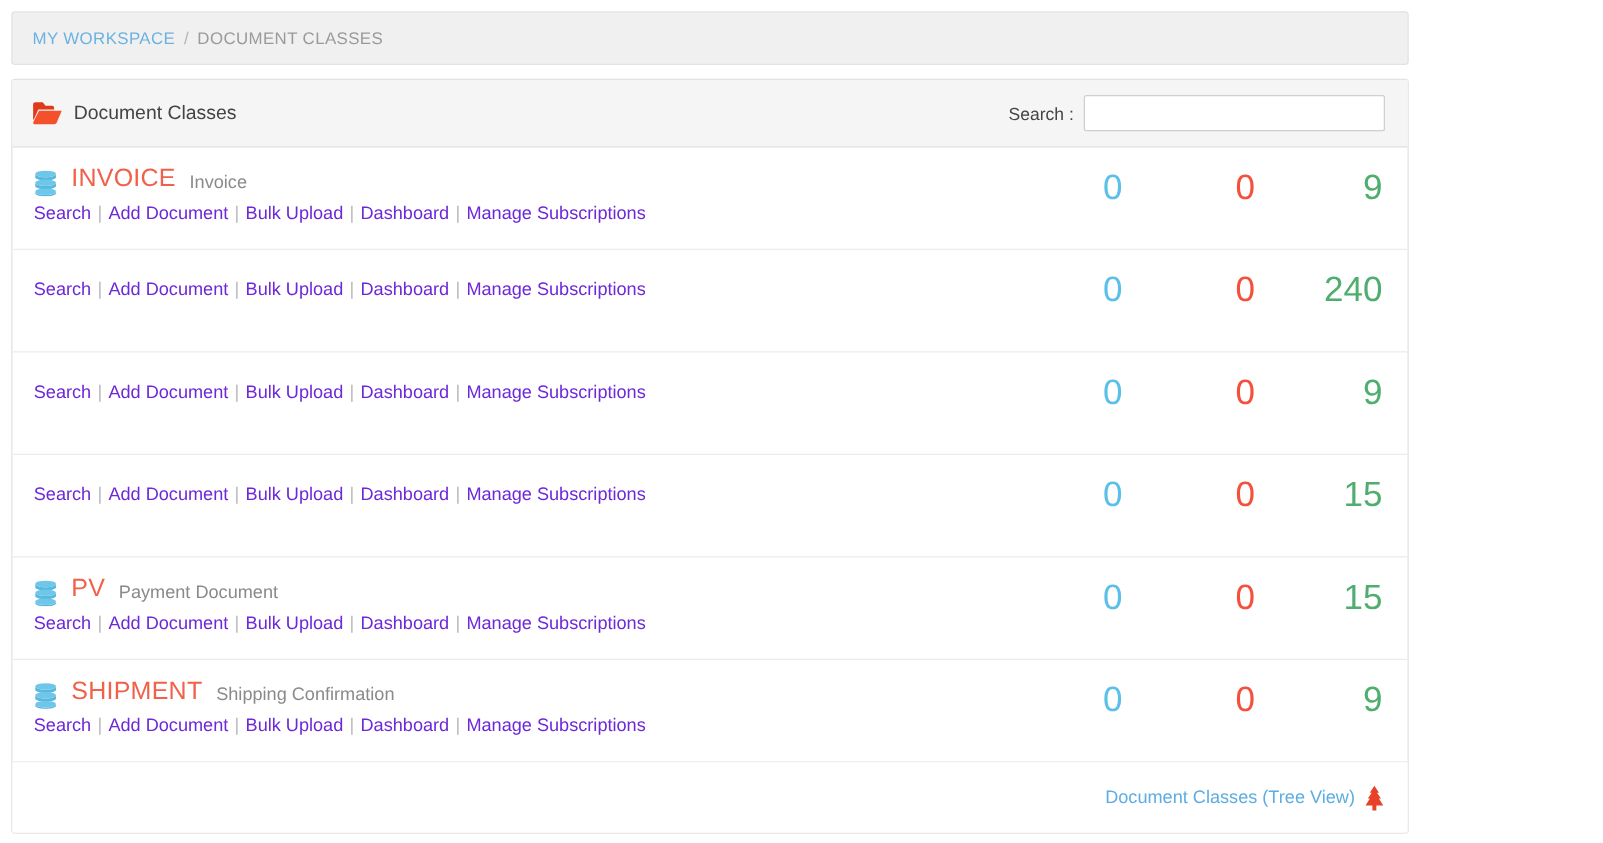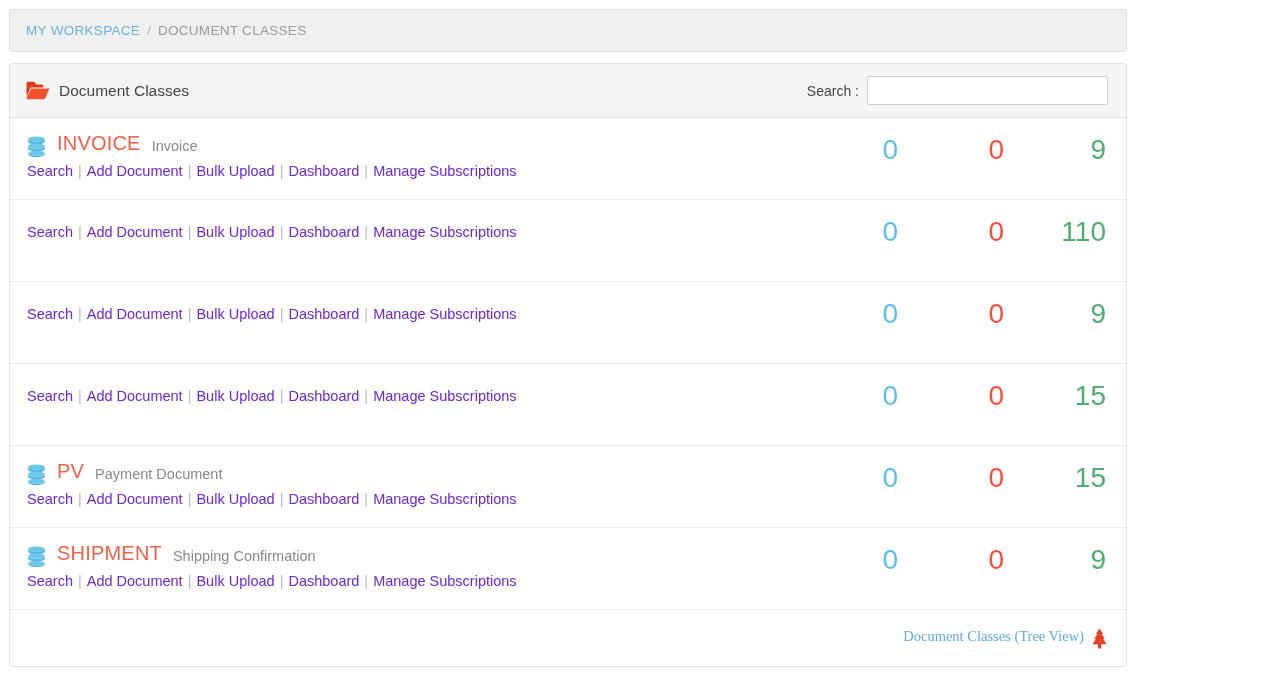--- a/index.html
+++ b/index.html
@@ -145,21 +145,21 @@
     padding-right: 17px;
     background: #fff;
   }
   .tree-link {
     color: #5dade2;
     font-size: 14.5px;
     text-decoration: none;
     cursor: pointer;
   }
   .tree-icon { width: 19px; height: 21px; display:block; margin-left: 6px; }
-  .foot-wrap { display: flex; align-items: flex-start; font-family: Liberation Serif, serif; }
+  .foot-wrap { display: flex; align-items: center; }
 </style>
 </head>
 <body>
 
 <div class="page">
 
   <div class="breadcrumb-bar">
     <a class="crumb-link">MY WORKSPACE</a>
     <span class="crumb-sep">/</span>
     <span class="crumb-current">DOCUMENT CLASSES</span>
@@ -214,21 +214,21 @@
 
       <div class="row">
         <div class="row-left">
           <div class="row-links">
             <a>Search</a><span class="link-sep">|</span><a>Add Document</a><span class="link-sep">|</span><a>Bulk Upload</a><span class="link-sep">|</span><a>Dashboard</a><span class="link-sep">|</span><a>Manage Subscriptions</a>
           </div>
         </div>
         <div class="row-counts">
           <div class="count c1">0</div>
           <div class="count c2">0</div>
-          <div class="count c3">110</div>
+          <div class="count c3">240</div>
         </div>
       </div>
 
       <div class="row">
         <div class="row-left">
           <div class="row-links">
             <a>Search</a><span class="link-sep">|</span><a>Add Document</a><span class="link-sep">|</span><a>Bulk Upload</a><span class="link-sep">|</span><a>Dashboard</a><span class="link-sep">|</span><a>Manage Subscriptions</a>
           </div>
         </div>
         <div class="row-counts">

